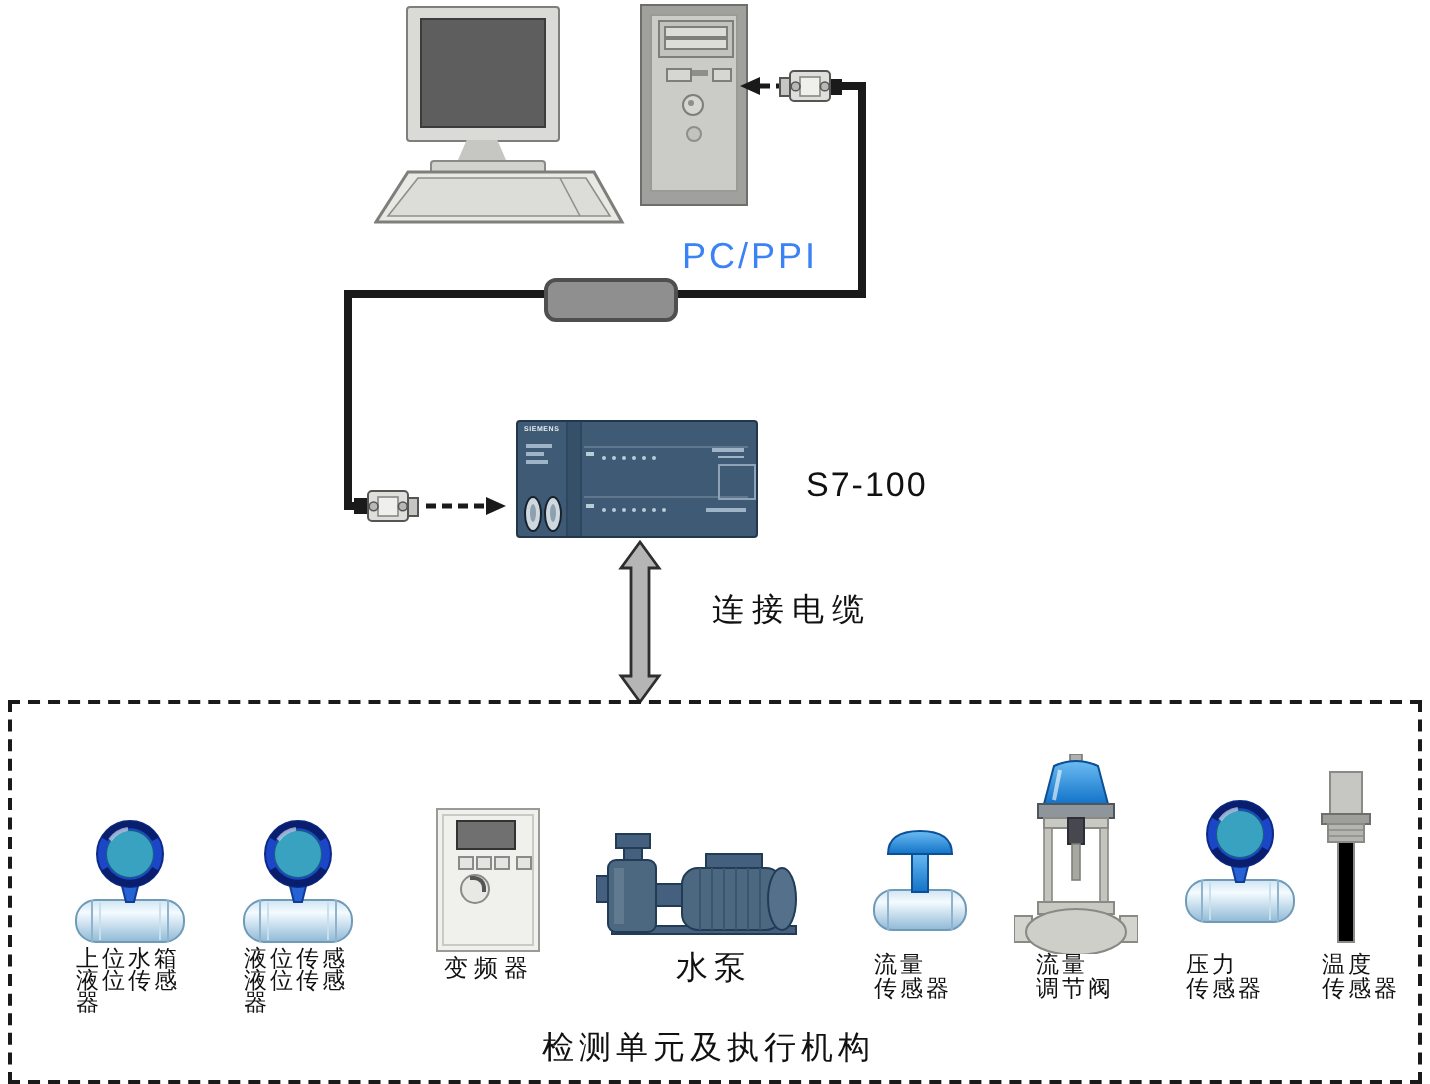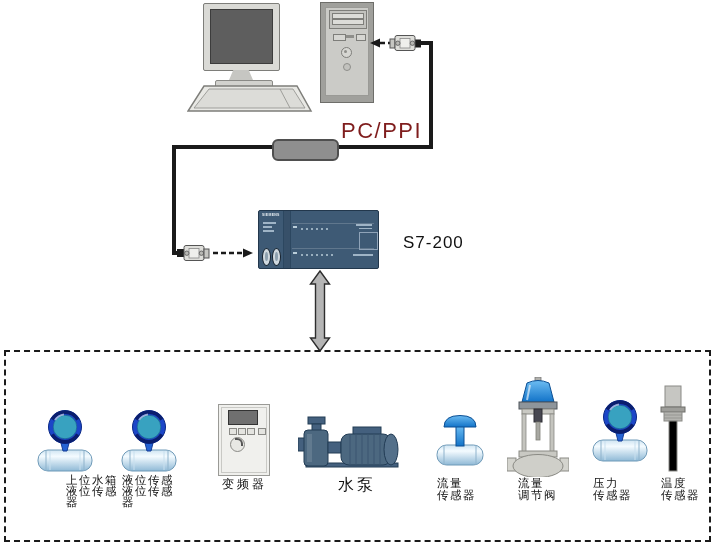--- a/index.html
+++ b/index.html
@@ -21,21 +21,21 @@
   .tower-slot2{left:2px;top:8px;width:30px;height:4px;background:#dcdcd8;border:1px solid #7e7e7a;}
   .tower-b1{left:12px;top:31px;width:11px;height:5px;border:1px solid #7e7e7a;background:#d6d6d2;}
   .tower-b2{left:25px;top:32px;width:8px;height:3px;background:#8e8e8a;}
   .tower-b3{left:35px;top:31px;width:8px;height:5px;border:1px solid #7e7e7a;background:#d6d6d2;}
   .tower-power{left:20px;top:44px;width:9px;height:9px;border-radius:50%;border:1px solid #7e7e7a;background:#d6d6d2;}
   .tower-dot{left:2px;top:2px;width:3px;height:3px;border-radius:50%;background:#8e8e8a;}
   .tower-led{left:22px;top:60px;width:6px;height:6px;border-radius:50%;border:1px solid #8e8e8a;background:#c2c2be;}
 
   
   .adapter{left:272px;top:139px;width:63px;height:18px;background:#8f8f8f;border:2px solid #4f4f4f;border-radius:6px;}
-  .lbl-pcppi{left:341px;top:118px;font-size:22px;letter-spacing:1.5px;color:#7f1d1d;}
+  .lbl-pcppi{left:341px;top:118px;font-size:18px;letter-spacing:1.5px;color:#3b82f6;}
   .lbl-s7{left:403px;top:233px;font-size:17px;letter-spacing:1px;color:#111;}
   .lbl-cable{left:356px;top:295px;font-size:16px;letter-spacing:4px;color:#111;}
 
   
   .plc{left:258px;top:210px;width:119px;height:57px;background:#3e5a75;border:1px solid #22374c;border-radius:2px;}
   .plc-left{left:0;top:0;width:24px;height:100%;border-right:1px solid #2c4760;}
   .plc-mid{left:25px;top:0;width:6px;height:100%;background:rgba(0,0,0,0.10);border-right:1px solid #2c4760;}
   .plc-brand{left:3px;top:2px;font-size:6px;transform:scale(0.58);transform-origin:left top;color:#e8eef2;font-weight:bold;letter-spacing:.5px;white-space:nowrap;}
   .plc-line{position:absolute;height:1.5px;background:#9fb4c6;}
   .plc-port{position:absolute;width:7px;height:16px;border-radius:50%;background:#cfd8de;border:1px solid #16222e;}
@@ -225,28 +225,29 @@
     <div class="abs led" style="left:52px;top:43px;"></div>
     <div class="abs led" style="left:57px;top:43px;"></div>
     <div class="abs led" style="left:62px;top:43px;"></div>
     <div class="abs led" style="left:67px;top:43px;"></div>
     <div class="abs led" style="left:72px;top:43px;"></div>
     <div class="abs plc-line" style="left:97px;top:13px;width:16px;"></div>
     <div class="abs plc-line" style="left:100px;top:16.5px;width:13px;"></div>
     <div class="abs plc-exp"></div>
     <div class="abs plc-line" style="left:94px;top:43px;width:20px;"></div>
   </div>
-  <div class="abs lbl-s7">S7-200</div>
+  <div class="abs lbl-s7">S7-100</div>
+  <div class="abs lbl-cable">连接电缆</div>
 
   <div class="abs dashed-box"></div>
 
   <svg class="abs" style="left:37px;top:404px;" width="56" height="68">
       <use href="#sym-level-sensor"></use>
     </svg>
-  <div class="abs dev-label" style="left:38px;top:475px;margin-left:28px;">
+  <div class="abs dev-label" style="left:38px;top:475px;">
     <span>上位水箱</span>
       <span>液位传感</span>
       <span>器</span>
   </div>
 
   <svg class="abs" style="left:121px;top:404px;" width="56" height="68">
       <use href="#sym-level-sensor"></use>
     </svg>
   <div class="abs dev-label" style="left:122px;top:475px;">
     <span>液位传感</span>
@@ -301,14 +302,15 @@
   </div>
 
   <svg class="abs" style="left:660px;top:385px;" width="26" height="88">
       <use href="#sym-temp"></use>
     </svg>
   <div class="abs dev-label" style="left:661px;top:477px;line-height:12px;">
     <span>温度</span>
       <span>传感器</span>
   </div>
 
+  <div class="abs box-title">检测单元及执行机构</div>
 
 </div>
 
 </body></html>

